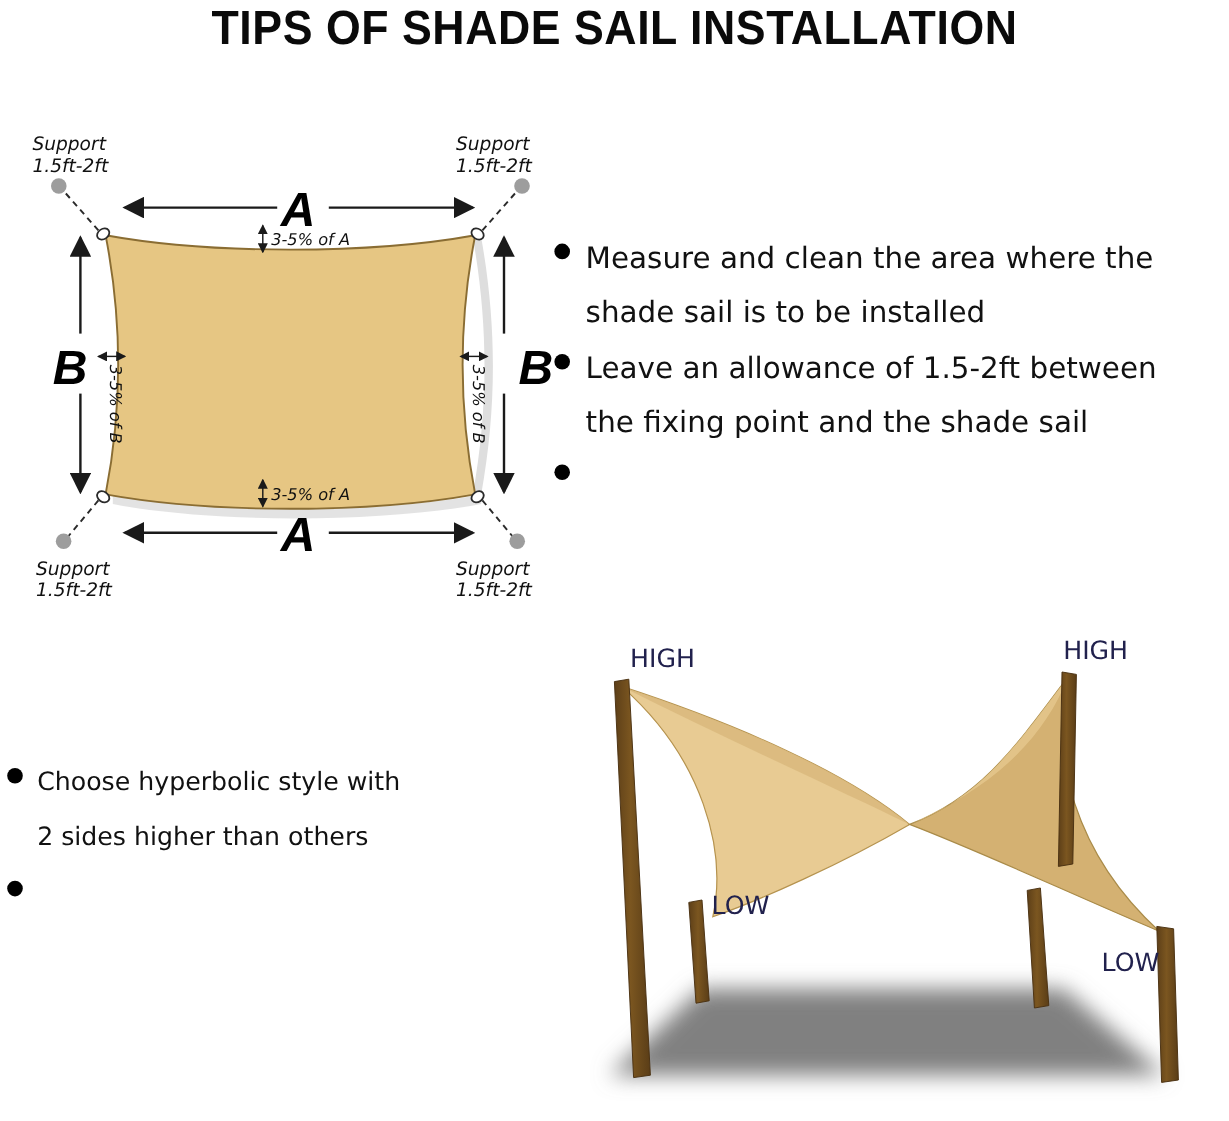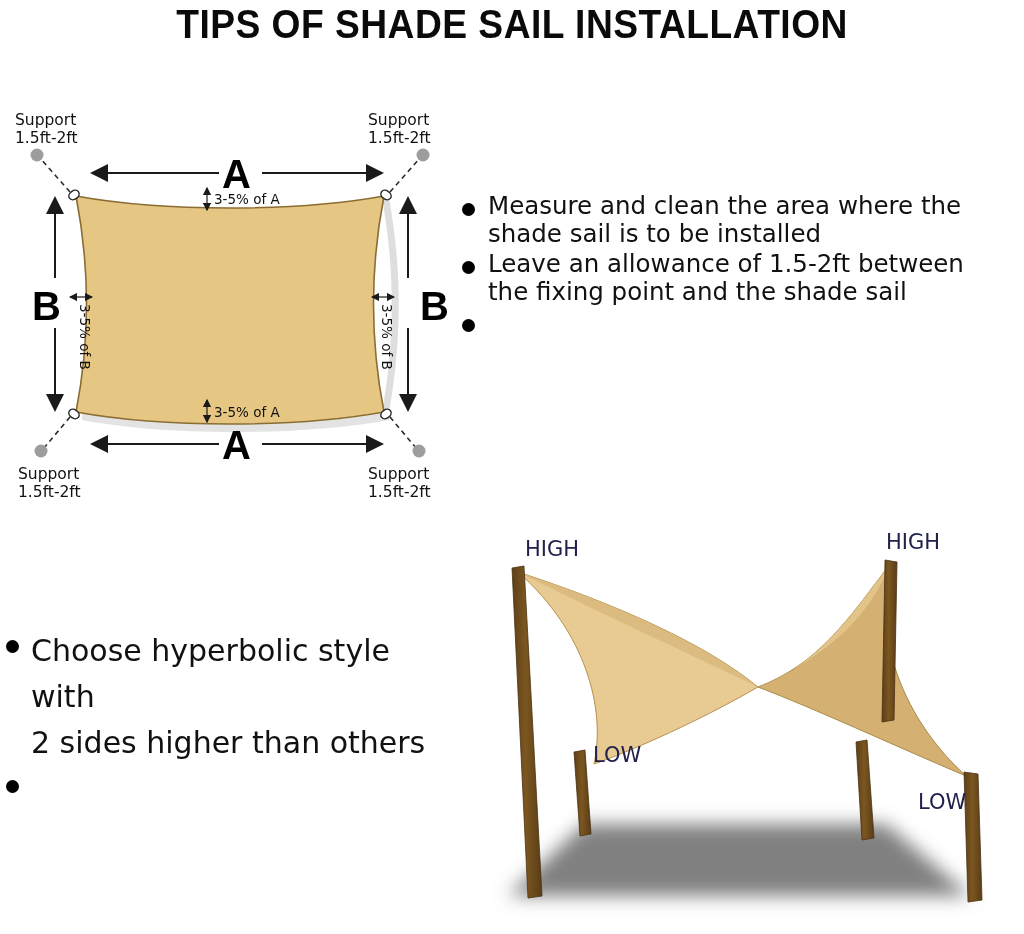--- a/index.html
+++ b/index.html
@@ -35,24 +35,25 @@
     line-height: 1;
     transform: scaleX(0.93);
     transform-origin: center;
     white-space: nowrap;
     color: #0a0a0a;
   }
 
   
   #rect-diagram {
     position: absolute;
-    left: 4px;
+    left: 16px;
     top: 100;
     width: 470px;
     height: 420px;
+    font-style: italic;
   }
   #rect-diagram { top: 100px; }
 
   
   #tips-list-top {
     position: absolute;
     left: 462px;
     top: 192px;
     width: 566px;
   }
@@ -66,34 +67,34 @@
     width: 13px;
     height: 13px;
     border-radius: 50%;
     background: #000;
     margin-top: 11px;
     margin-right: 13px;
   }
   .bullet-text {
     font-family: "DejaVu Sans", sans-serif;
     font-size: 24.5px;
-    line-height: 28px;
+    line-height: 45px;
     color: #111;
     white-space: pre-line;
   }
 
   
   #tips-list-bottom {
     position: absolute;
     left: 6px;
     top: 628px;
     width: 452px;
   }
   #tips-list-bottom .bullet-text {
-    font-size: 30px;
+    font-size: 21px;
     line-height: 46px;
   }
   #tips-list-bottom .bullet-dot {
     width: 13px;
     height: 13px;
     margin-top: 12px;
     margin-right: 12px;
   }
 
   

